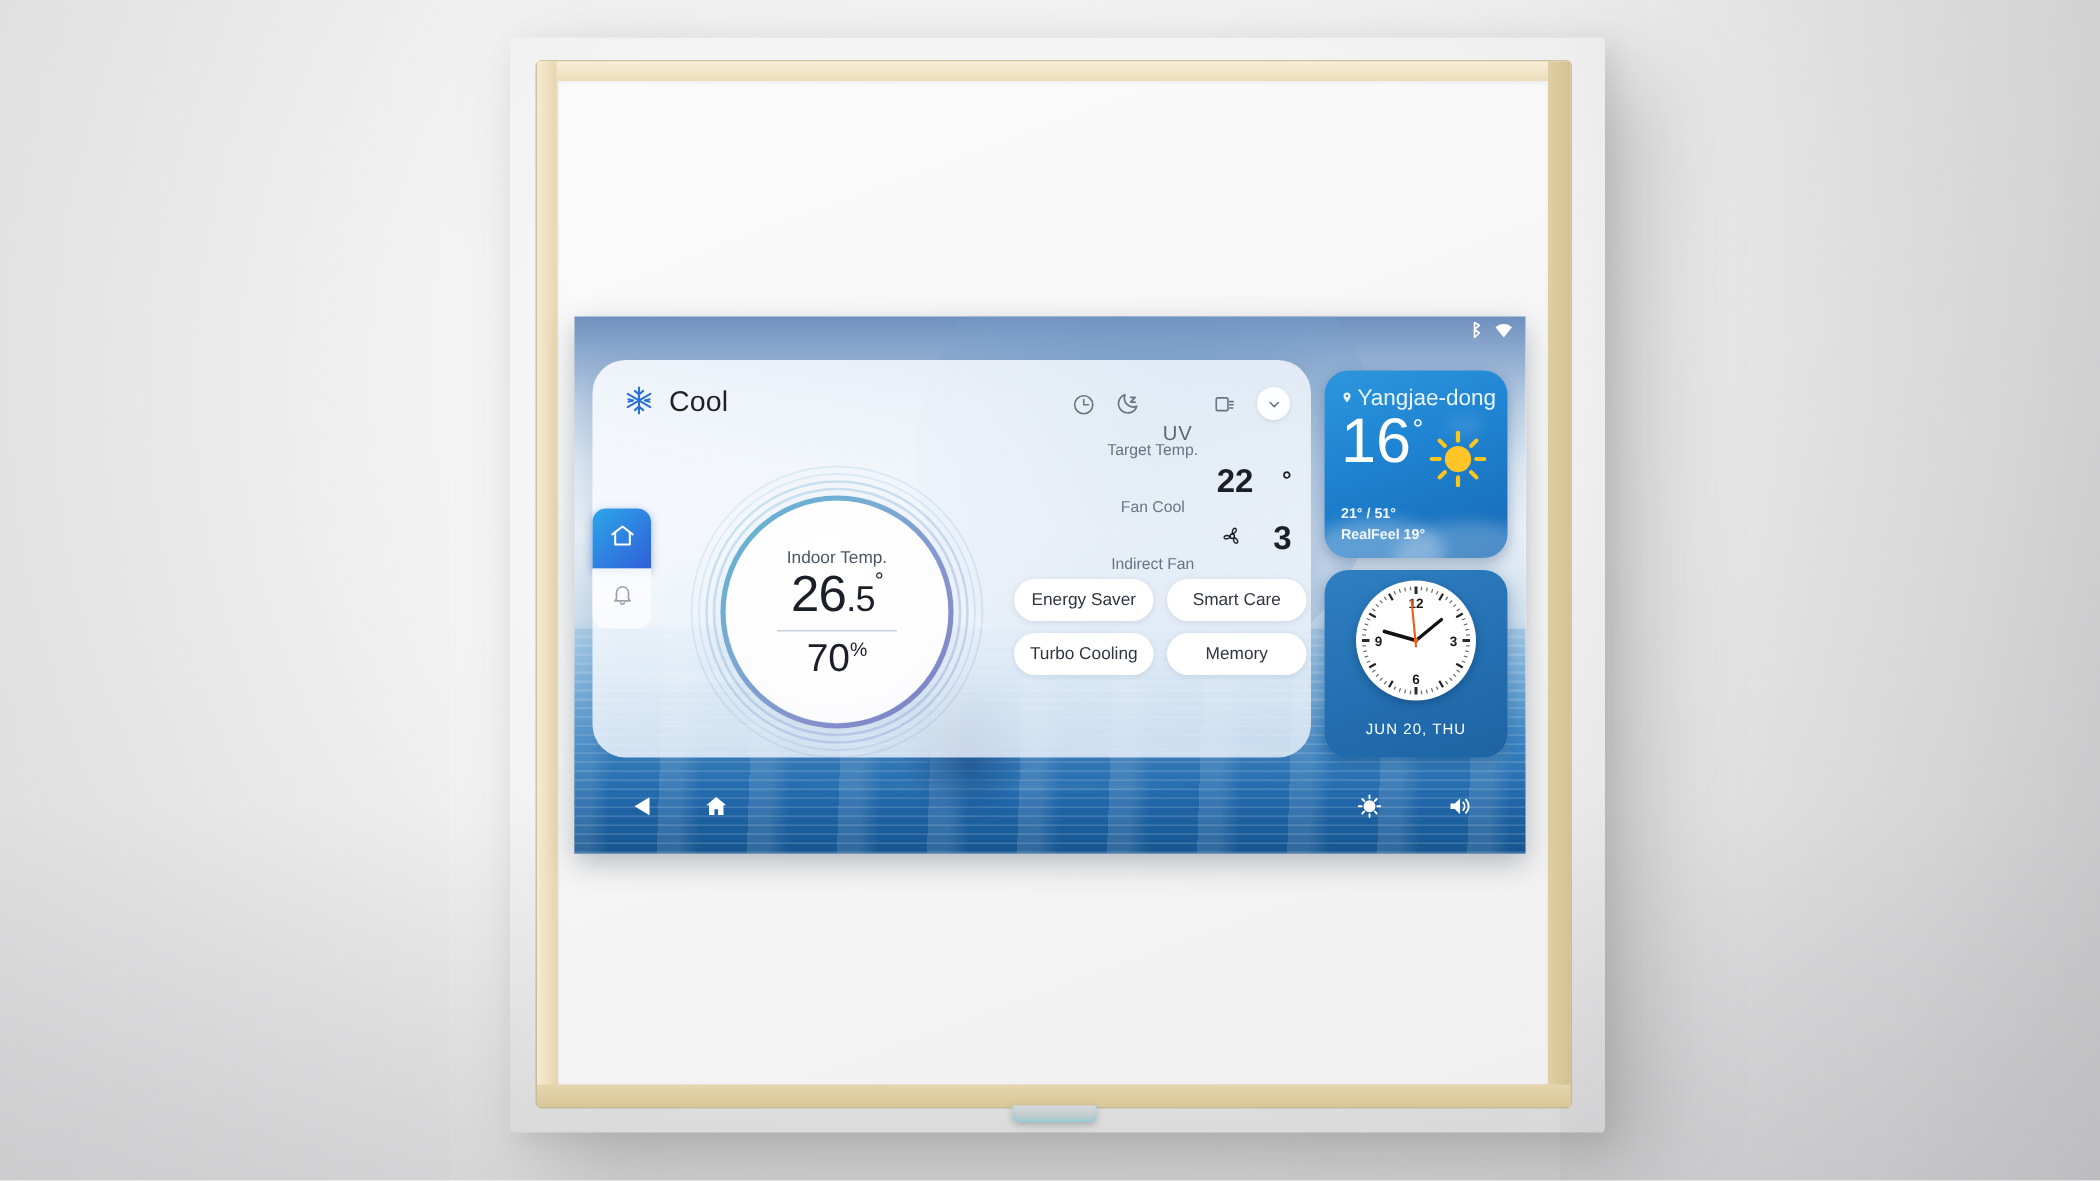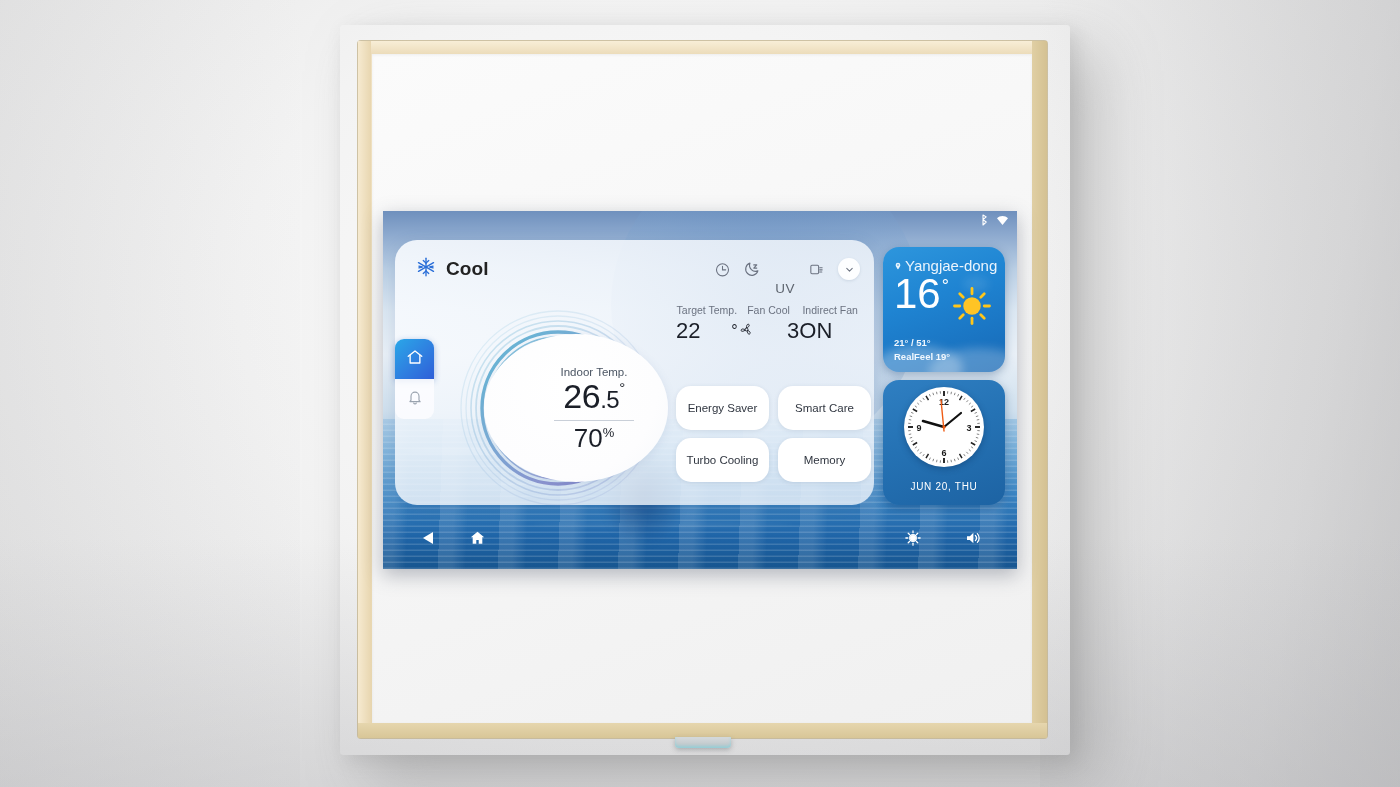--- a/index.html
+++ b/index.html
@@ -109,56 +109,56 @@
 
   
   .card{
     position:absolute;left:12px;top:29px;width:479px;height:265px;
     border-radius:22px;
     background:linear-gradient(150deg, rgba(250,252,255,.88) 0%, rgba(243,247,252,.83) 45%, rgba(236,242,250,.80) 100%);
     box-shadow:0 4px 16px rgba(70,100,150,.18);
     z-index:6;
   }
   .card-head{position:absolute;left:20px;top:13px;right:14px;height:32px;display:flex;align-items:center;}
-  .mode-label{font-size:19px;color:#222;margin-left:9px;letter-spacing:.1px;font-weight:bold;}
+  .mode-label{font-size:19px;color:#222;margin-left:9px;letter-spacing:.1px;}
   .head-icons{margin-left:auto;display:flex;align-items:center;gap:13px;}
   .head-icons .ic{color:#6b7280;display:flex;align-items:center;}
   .uv-text{font-size:13.5px;color:#5f6670;letter-spacing:.5px;margin-top:39px;}
   .chev{
     width:22px;height:22px;border-radius:50%;background:rgba(255,255,255,.92);
     display:flex;align-items:center;justify-content:center;box-shadow:0 1px 3px rgba(90,110,140,.18);
   }
 
   
   .dial-wrap{position:absolute;left:63px;top:69px;width:200px;height:198px;}
   .dial-inner{
     position:absolute;left:26px;top:25px;width:148px;height:148px;border-radius:50%;
     background:radial-gradient(circle at 45% 35%, #ffffff 0%, #fdfdfe 65%, #f6f8fb 100%);
     box-shadow:0 2px 10px rgba(90,115,160,.13);
-    display:flex;flex-direction:column;align-items:center;justify-content:center;padding-left:36px;
+    display:flex;flex-direction:column;align-items:center;justify-content:center;
   }
   .dial-label{font-size:11.5px;color:#4b5563;margin-bottom:1px;}
   .dial-temp{font-size:34px;color:#1b1f28;font-weight:300;line-height:1;letter-spacing:-.5px;}
   .dial-temp .dec{font-size:24px;}
   .dial-temp .deg{font-size:15px;vertical-align:top;position:relative;top:1px;}
   .dial-divider{width:80px;height:1px;background:#c9cfd8;margin:7px 0 4px;}
   .dial-hum{font-size:26px;color:#1b1f28;font-weight:300;line-height:1;}
   .dial-hum .pct{font-size:13px;vertical-align:top;position:relative;top:1px;}
 
   
-  .stats{position:absolute;left:281px;top:64px;width:185px;display:flex;}
+  .stats{position:absolute;left:281px;top:54px;width:185px;display:flex;flex-direction:column;}
   .stat{flex:1;text-align:center;}
   .stat-label{font-size:10.5px;color:#6b7280;margin-bottom:4px;white-space:nowrap;}
-  .stat-value{font-size:22px;color:#1b1f28;font-weight:400;line-height:1;display:flex;align-items:center;justify-content:space-between;gap:19px;}
+  .stat-value{font-size:22px;color:#1b1f28;font-weight:700;line-height:1;display:flex;align-items:center;justify-content:flex-end;gap:19px;}
   .stat-value .deg{font-size:16px;}
 
   
   .pills{position:absolute;left:281px;top:146px;width:195px;display:flex;flex-wrap:wrap;gap:8px 9px;}
   .pill{
-    width:93px;height:44px;border-radius:15px;background:#ffffff;
+    width:93px;height:28px;border-radius:15px;background:#ffffff;
     display:flex;align-items:center;justify-content:center;
     font-size:11.5px;color:#303640;box-shadow:0 1px 4px rgba(90,110,145,.16);
   }
 
   
   .weather{
     position:absolute;left:500px;top:36px;width:122px;height:125px;border-radius:16px;
     background:linear-gradient(160deg,#2d96dd 0%,#1f84d2 40%,#1a74c2 75%,#1868b4 100%);
     overflow:hidden;box-shadow:0 3px 10px rgba(20,60,110,.35);z-index:7;
   }

